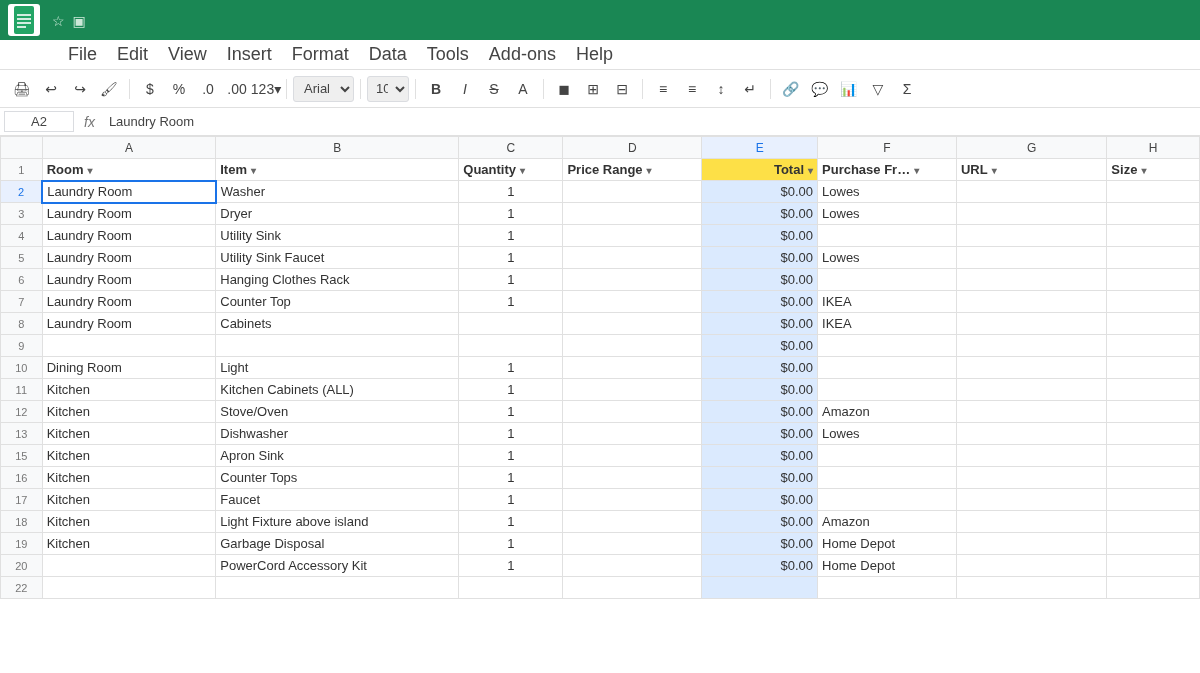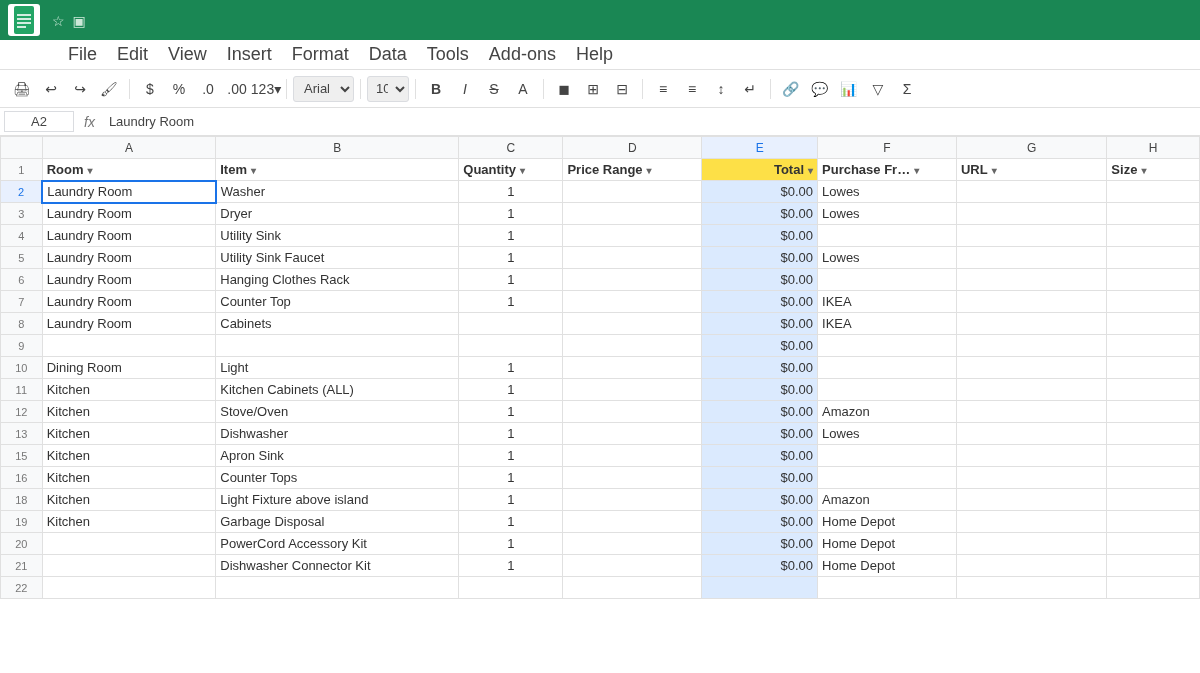--- a/index.html
+++ b/index.html
@@ -486,20 +486,31 @@
           <td class="cell">Kitchen</td>
           <td class="cell">Counter Tops</td>
           <td class="cell" style="text-align: center;">1</td>
           <td class="cell"></td>
           <td class="cell total-col" style="background: rgb(219, 234, 254); text-align: right;">$0.00</td>
           <td class="cell"></td>
           <td class="cell"></td>
           <td class="cell"></td>
         </tr>
         <tr>
+          <td class="row-num">17</td>
+          <td class="cell">Kitchen</td>
+          <td class="cell">Faucet</td>
+          <td class="cell" style="text-align: center;">1</td>
+          <td class="cell"></td>
+          <td class="cell total-col" style="background: rgb(219, 234, 254); text-align: right;">$0.00</td>
+          <td class="cell"></td>
+          <td class="cell"></td>
+          <td class="cell"></td>
+        </tr>
+        <tr>
           <td class="row-num">18</td>
           <td class="cell">Kitchen</td>
           <td class="cell">Light Fixture above island</td>
           <td class="cell" style="text-align: center;">1</td>
           <td class="cell"></td>
           <td class="cell total-col" style="background: rgb(219, 234, 254); text-align: right;">$0.00</td>
           <td class="cell">Amazon</td>
           <td class="cell"></td>
           <td class="cell"></td>
         </tr>
@@ -511,31 +522,20 @@
           <td class="cell"></td>
           <td class="cell total-col" style="background: rgb(219, 234, 254); text-align: right;">$0.00</td>
           <td class="cell">Home Depot</td>
           <td class="cell"></td>
           <td class="cell"></td>
         </tr>
         <tr>
           <td class="row-num">20</td>
           <td class="cell"></td>
           <td class="cell">PowerCord Accessory Kit</td>
-          <td class="cell" style="text-align: center;">1</td>
-          <td class="cell"></td>
-          <td class="cell total-col" style="background: rgb(219, 234, 254); text-align: right;">$0.00</td>
-          <td class="cell">Home Depot</td>
-          <td class="cell"></td>
-          <td class="cell"></td>
-        </tr>
-        <tr>
-          <td class="row-num">21</td>
-          <td class="cell"></td>
-          <td class="cell">Dishwasher Connector Kit</td>
           <td class="cell" style="text-align: center;">1</td>
           <td class="cell"></td>
           <td class="cell total-col" style="background: rgb(219, 234, 254); text-align: right;">$0.00</td>
           <td class="cell">Home Depot</td>
           <td class="cell"></td>
           <td class="cell"></td>
         </tr>
         <tr>
           <td class="row-num">22</td>
           <td class="cell"></td>

